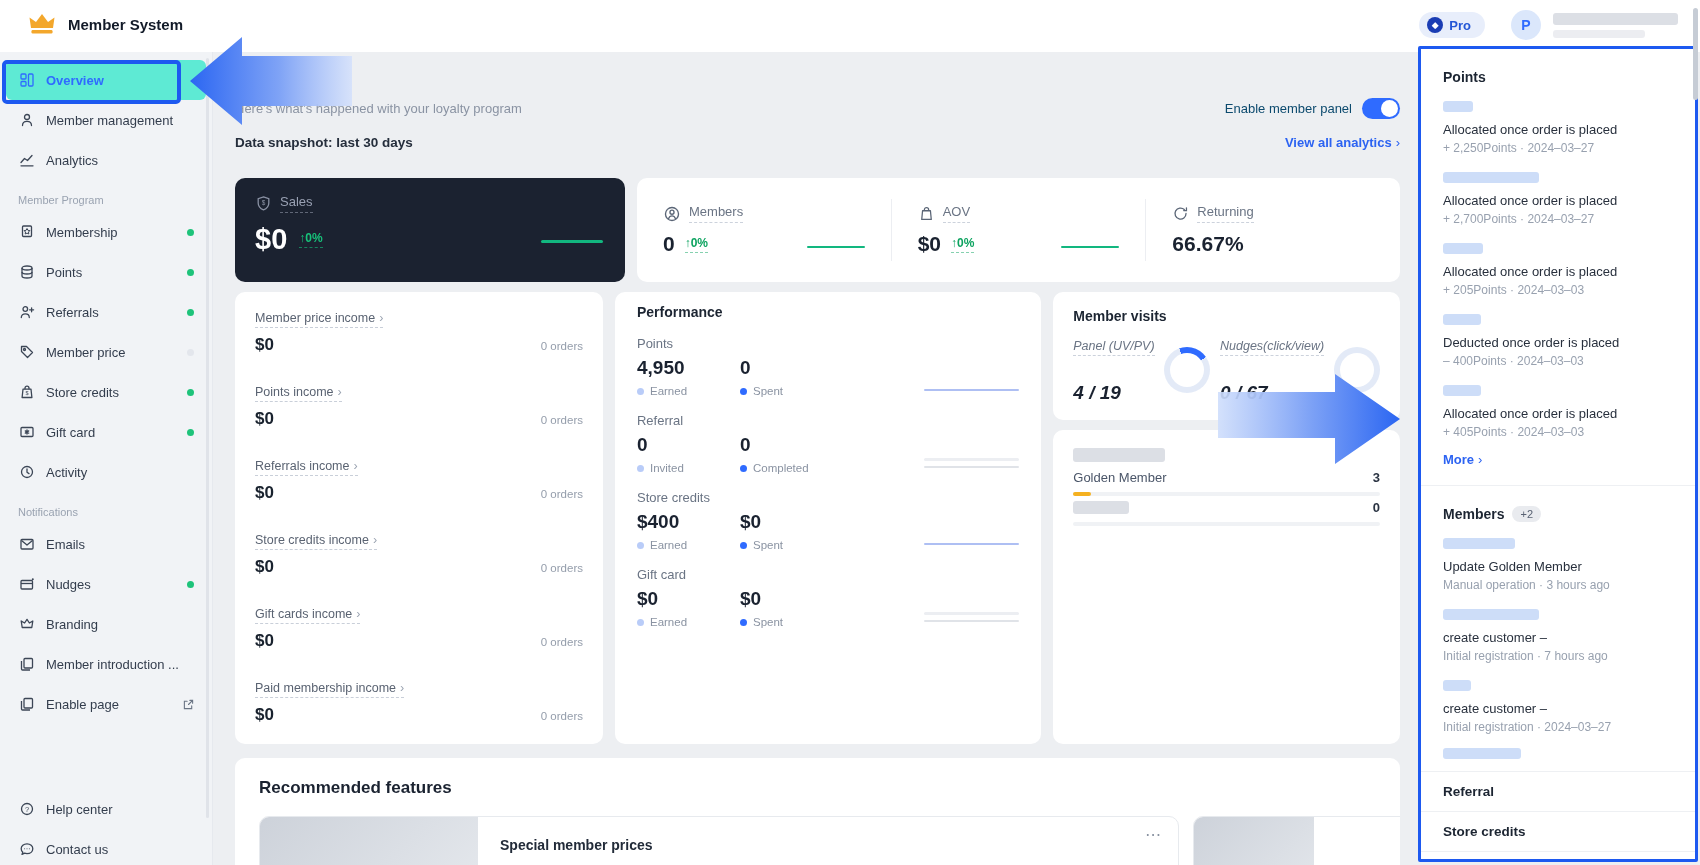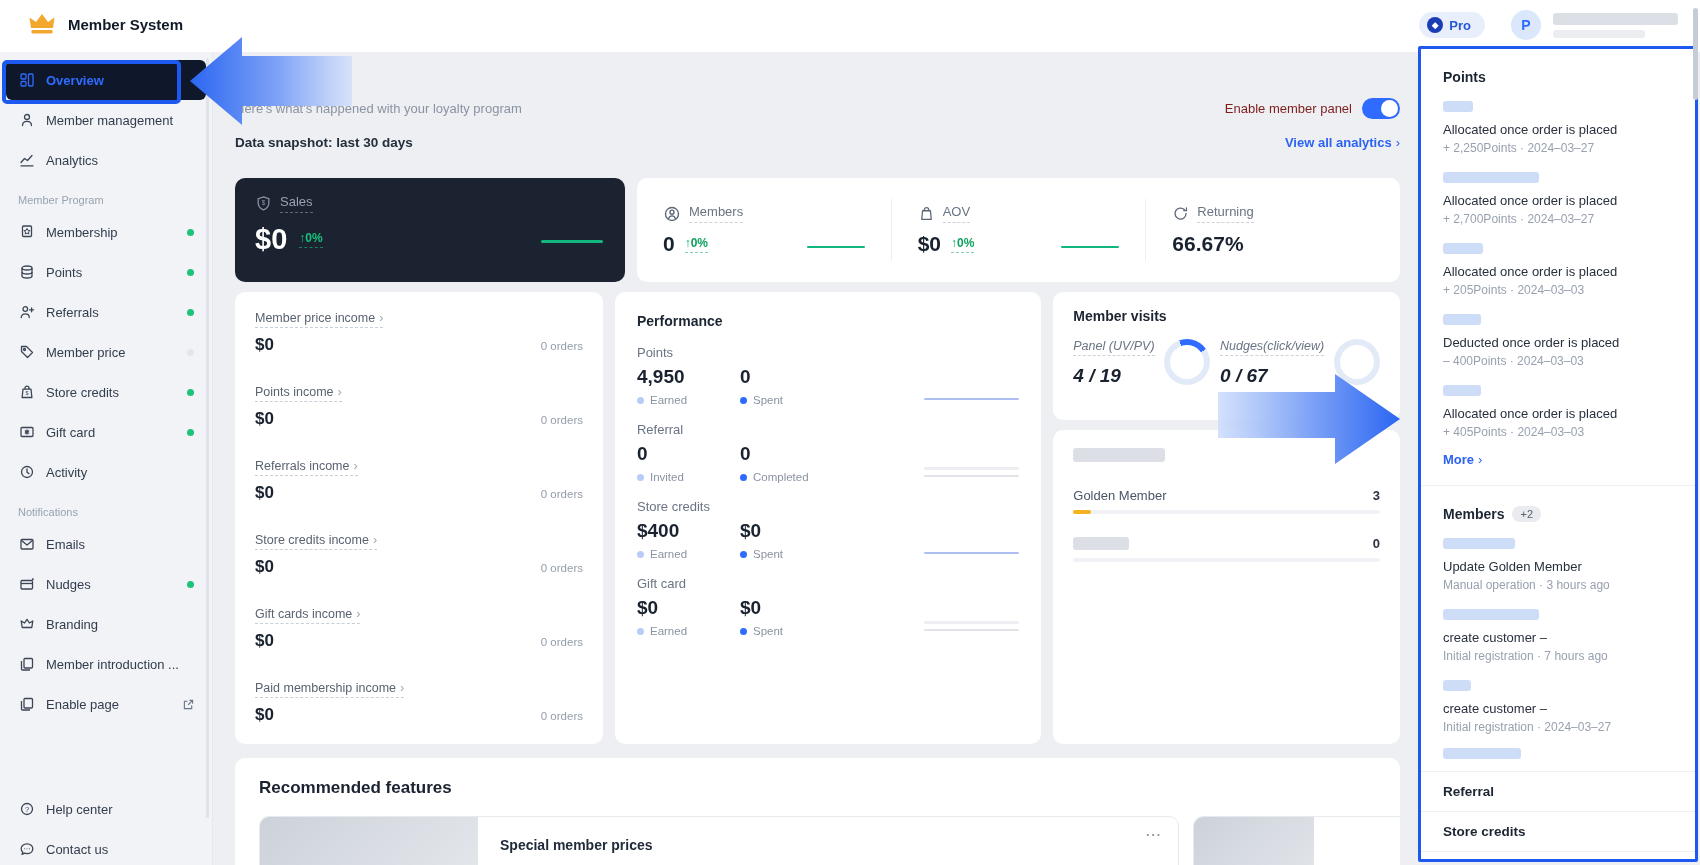--- a/index.html
+++ b/index.html
@@ -18,35 +18,35 @@
   .avatar { width:30px; height:30px; border-radius:50%; background:#dbe7fb; color:#2f6bff; font-size:14px; font-weight:bold; display:flex; align-items:center; justify-content:center; }
   .user-blur { display:flex; flex-direction:column; gap:5px; }
   .blur { background:#dcdfe5; border-radius:3px; }
   .blur.blue { background:#cdddf8; }
 
   
   .sidebar { position:absolute; top:52px; left:0; width:213px; bottom:0; background:#f1f3f6; border-right:1px solid #e6e9ee; padding-top:8px; z-index:2; }
   .side-scroll { position:absolute; left:206px; top:6px; width:3px; height:760px; background:#e0e3e9; border-radius:2px; }
   .side-item { display:flex; align-items:center; gap:11px; height:40px; margin:0 6px; padding:0 12px; border-radius:6px; font-size:13px; color:#333d4d; cursor:pointer; }
   .side-item .lbl { flex:1; white-space:nowrap; overflow:hidden; }
-  .side-item.sel { background:#0f172a; color:#2f6bff; font-weight:bold; }
+  .side-item.sel { background:#5eead4; color:#2f6bff; font-weight:bold; }
   .side-item .ic { width:17px; height:17px; display:flex; align-items:center; justify-content:center; color:#3c4656; flex:none; }
   .side-item.sel .ic { color:#2f6bff; }
   .side-sec { font-size:11px; color:#9aa3b1; padding:14px 18px 6px; }
   .dot { width:7px; height:7px; border-radius:50%; flex:none; }
   .dot.green { background:#1ec37a; } .dot.gray { background:#e3e6ec; }
   .side-foot { position:absolute; left:0; right:0; bottom:-4px; }
   svg.s { display:block; }
 
   
   .main { position:absolute; top:52px; left:213px; width:1205px; bottom:0; background:#edeff2; padding:0 18px 0 22px; overflow:hidden; }
   .row-greet { margin-top:44px; display:flex; align-items:center; justify-content:space-between; height:24px; }
   .greet { font-size:13px; color:#8a93a3; }
   .enable-wrap { display:flex; align-items:center; gap:10px; }
-  .enable-lbl { font-size:13px; color:#7f1d1d; }
+  .enable-lbl { font-size:13px; color:#0c4a6e; }
   .toggle { width:38px; height:21px; border-radius:11px; background:#2f6bff; position:relative; cursor:pointer; }
   .toggle .knob { position:absolute; right:2px; top:2px; width:17px; height:17px; border-radius:50%; background:#fff; }
   .row-snap { margin-top:10px; display:flex; align-items:center; justify-content:space-between; height:24px; }
   .snap { font-size:13.5px; font-weight:bold; color:#252e3c; }
   .viewall { font-size:13px; font-weight:bold; color:#2c63f2; cursor:pointer; }
   .chev { color:inherit; font-weight:normal; margin-left:4px; }
 
   .stats-row { margin-top:24px; display:flex; gap:12px; height:104px; }
   .card { background:#fff; border-radius:10px; }
   .sales-card { width:390px; background:#1b2230; border-radius:10px; padding:16px 20px; position:relative; color:#fff; }
@@ -68,46 +68,46 @@
 
   .content-row { margin-top:10px; display:flex; gap:12px; height:452px; }
   .income-card { width:390px; padding:16px 20px; }
   .inc-row { margin-bottom:27px; }
   .inc-lbl { font-size:12.5px; color:#5a6372; display:inline-block; border-bottom:1px dashed #c9cfd9; padding-bottom:2px; cursor:pointer; }
   .inc-lbl .chev { color:#9aa3b1; }
   .inc-vals { display:flex; align-items:baseline; justify-content:space-between; margin-top:7px; }
   .inc-val { font-size:17px; font-weight:bold; color:#19222e; }
   .inc-orders { font-size:11.5px; color:#949dab; }
 
-  .perf-card { width:452px; padding:21px 22px; }
+  .perf-card { width:452px; padding:12px 22px; }
   .panel-title { font-size:14px; font-weight:bold; color:#1c2532; }
   .perf-group { margin-top:16px; }
   .perf-name { font-size:13px; color:#6a7484; }
   .perf-cols { display:flex; align-items:flex-end; margin-top:6px; }
   .perf-col { width:103px; }
   .perf-val { font-size:19px; font-weight:bold; color:#1a2230; }
   .legend { display:flex; align-items:center; gap:6px; margin-top:6px; font-size:11.5px; color:#8a93a2; }
   .ldot { width:7px; height:7px; border-radius:50%; }
   .ldot.lt { background:#b9ccf8; } .ldot.dk { background:#2f6bff; }
   .mini-spark { margin-left:auto; width:95px; padding-bottom:6px; }
   .mline { height:2.5px; border-radius:2px; }
   .mline.blue { background:#aebff3; }
   .mline.g1 { background:#eceef2; } .mline.g2 { background:#e0e3e8; margin-top:5px; }
 
   .right-col { width:370px; display:flex; flex-direction:column; gap:10px; }
   .visits-card { height:128px; padding:16px 20px; }
   .visits-row { display:flex; align-items:center; justify-content:space-between; margin-top:12px;font-style:italic; }
   .visit-grp .v-lbl { font-size:12.5px; color:#6a7484; display:inline-block; border-bottom:1px dashed #ccd2dc; padding-bottom:2px; }
-  .visit-grp .v-val { font-size:19px; font-weight:bold; color:#1a2230; margin-top:9px; }
+  .visit-grp .v-val { font-size:19px; font-weight:bold; color:#1a2230; margin-top:26px; }
   .donut { width:46px; height:46px; border-radius:50%; position:relative; flex:none; }
   .donut::after { content:""; position:absolute; inset:6px; background:#fff; border-radius:50%; }
   .donut.pct21 { background:conic-gradient(from -20deg,#2f6bff 0 21%,#e3eaf7 21% 100%); }
   .donut.pct0 { background:#e3eaf7; }
   .tier-card { flex:1; padding:18px 20px; }
-  .tier-row { margin-top:22px; }
+  .tier-row { margin-top:4px; }
   .tier-top { display:flex; align-items:center; justify-content:space-between; }
   .tier-lbl { font-size:13px; color:#4a5568; }
   .tier-count { font-size:13px; font-weight:bold; color:#2a3342; }
   .bar-track { margin-top:7px; height:4px; border-radius:2px; background:#f0f2f5; position:relative; }
   .bar-fill { position:absolute; left:0; top:0; height:4px; border-radius:2px; }
   .bar-fill.orange { width:18px; background:#f5b120; }
   .bar-fill.blue { width:85%; background:#2f63e8; }
 
   .reco-card { margin-top:14px; height:200px; padding:20px 24px; position:relative; overflow:hidden; }
   .reco-title { font-size:17px; font-weight:bold; color:#1a2230; }

